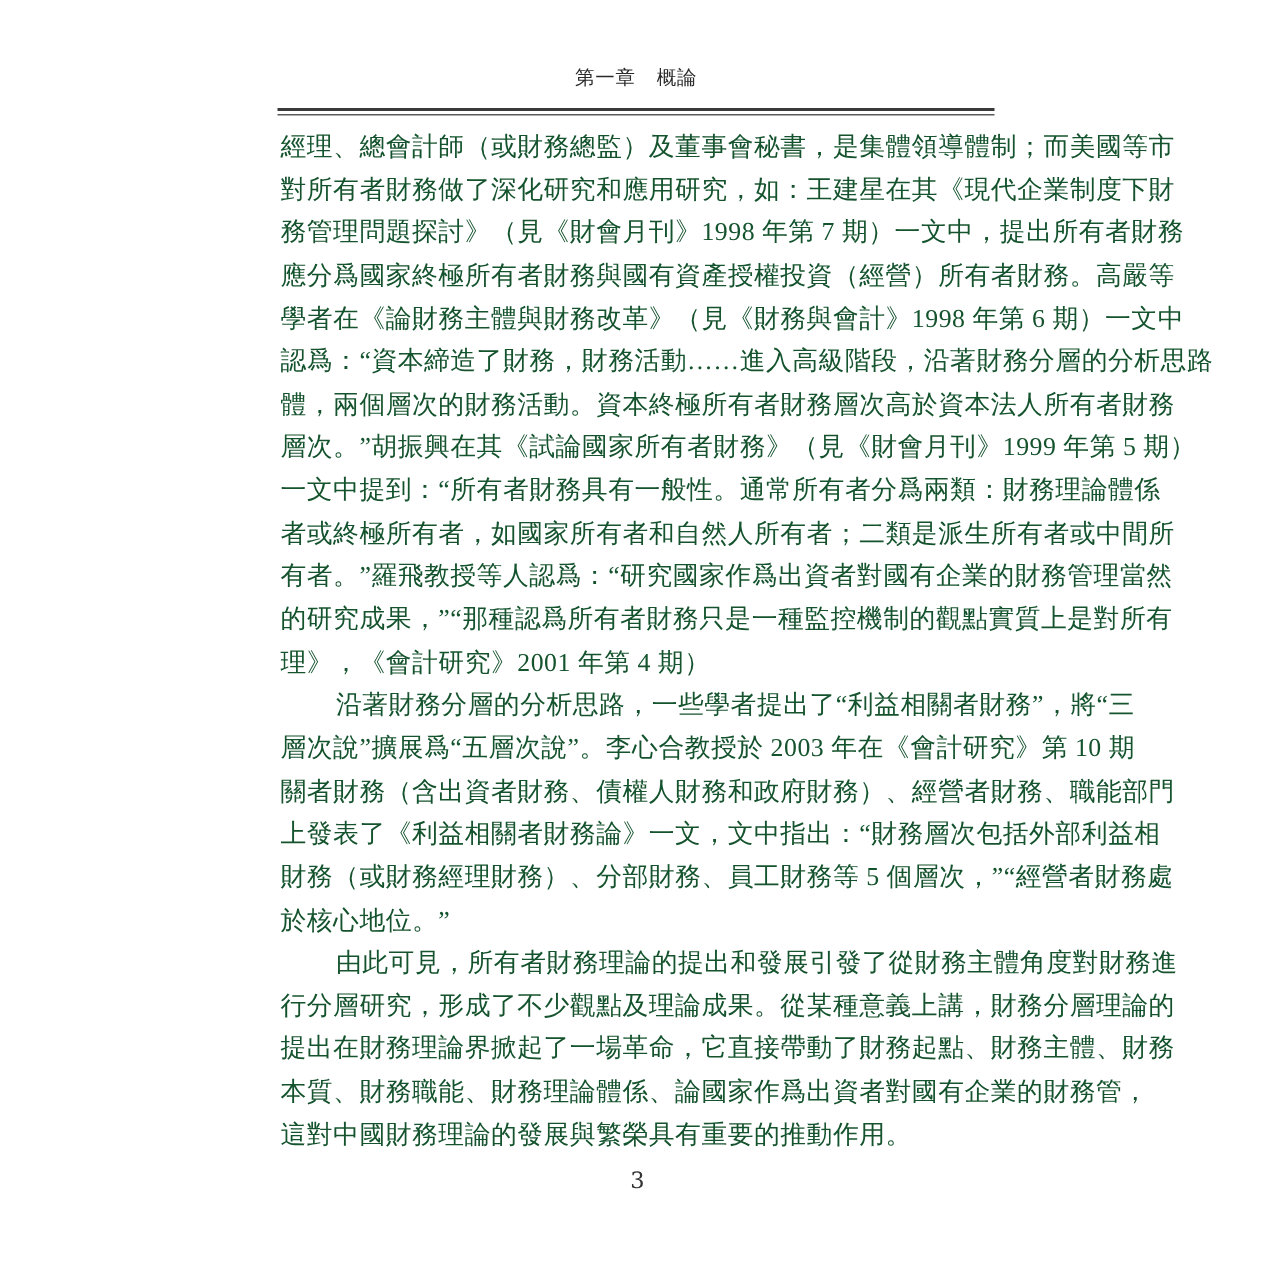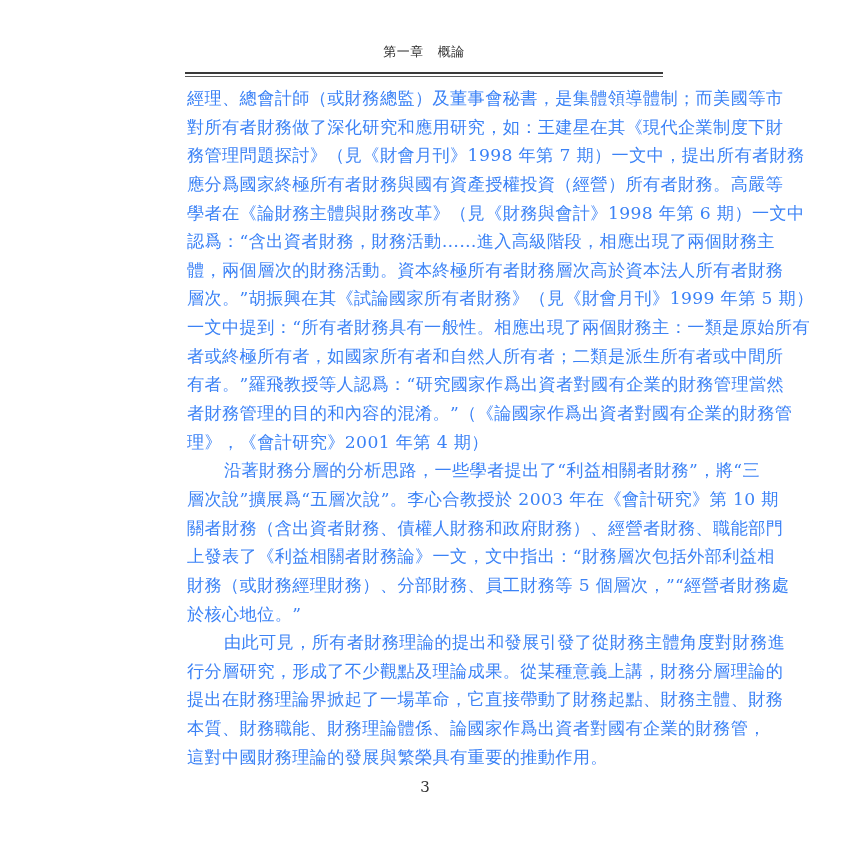--- a/index.html
+++ b/index.html
@@ -51,21 +51,22 @@
       width: 476px;
     }
     .line {
       height: 28.65px;
       line-height: 24px;
       font-size: 17.2px;
       white-space: nowrap;
       text-align: justify;
       text-align-last: justify;
       letter-spacing: 0.35px;
-      color: #3b82f6;
+      color: #14532d;
+      font-family: Liberation Serif, serif;
     }
     .line.last {
       text-align-last: left;
     }
     .line.indent {
       padding-left: 37px;
     }
     .page-number {
       position: absolute;
       left: 415px;
@@ -88,27 +89,27 @@
   <div class="rule-thin"></div>
 
   <div class="body-text">
 
     <div>
       <div class="line">經理、總會計師（或財務總監）及董事會秘書，是集體領導體制；而美國等市</div>
       <div class="line">對所有者財務做了深化研究和應用研究，如：王建星在其《現代企業制度下財</div>
       <div class="line">務管理問題探討》（見《財會月刊》1998 年第 7 期）一文中，提出所有者財務</div>
       <div class="line">應分爲國家終極所有者財務與國有資產授權投資（經營）所有者財務。高嚴等</div>
       <div class="line">學者在《論財務主體與財務改革》（見《財務與會計》1998 年第 6 期）一文中</div>
-      <div class="line">認爲：“含出資者財務，財務活動……進入高級階段，相應出現了兩個財務主</div>
+      <div class="line">認爲：“資本締造了財務，財務活動……進入高級階段，沿著財務分層的分析思路</div>
       <div class="line">體，兩個層次的財務活動。資本終極所有者財務層次高於資本法人所有者財務</div>
       <div class="line">層次。”胡振興在其《試論國家所有者財務》（見《財會月刊》1999 年第 5 期）</div>
-      <div class="line">一文中提到：“所有者財務具有一般性。相應出現了兩個財務主：一類是原始所有</div>
+      <div class="line">一文中提到：“所有者財務具有一般性。通常所有者分爲兩類：財務理論體係</div>
       <div class="line">者或終極所有者，如國家所有者和自然人所有者；二類是派生所有者或中間所</div>
       <div class="line">有者。”羅飛教授等人認爲：“研究國家作爲出資者對國有企業的財務管理當然</div>
-      <div class="line">者財務管理的目的和內容的混淆。”（《論國家作爲出資者對國有企業的財務管</div>
+      <div class="line">的研究成果，”“那種認爲所有者財務只是一種監控機制的觀點實質上是對所有</div>
       <div class="line last">理》，《會計研究》2001 年第 4 期）</div>
     </div>
 
     <div>
       <div class="line indent">沿著財務分層的分析思路，一些學者提出了“利益相關者財務”，將“三</div>
       <div class="line">層次說”擴展爲“五層次說”。李心合教授於 2003 年在《會計研究》第 10 期</div>
       <div class="line">關者財務（含出資者財務、債權人財務和政府財務）、經營者財務、職能部門</div>
       <div class="line">上發表了《利益相關者財務論》一文，文中指出：“財務層次包括外部利益相</div>
       <div class="line">財務（或財務經理財務）、分部財務、員工財務等 5 個層次，”“經營者財務處</div>
       <div class="line last">於核心地位。”</div>

